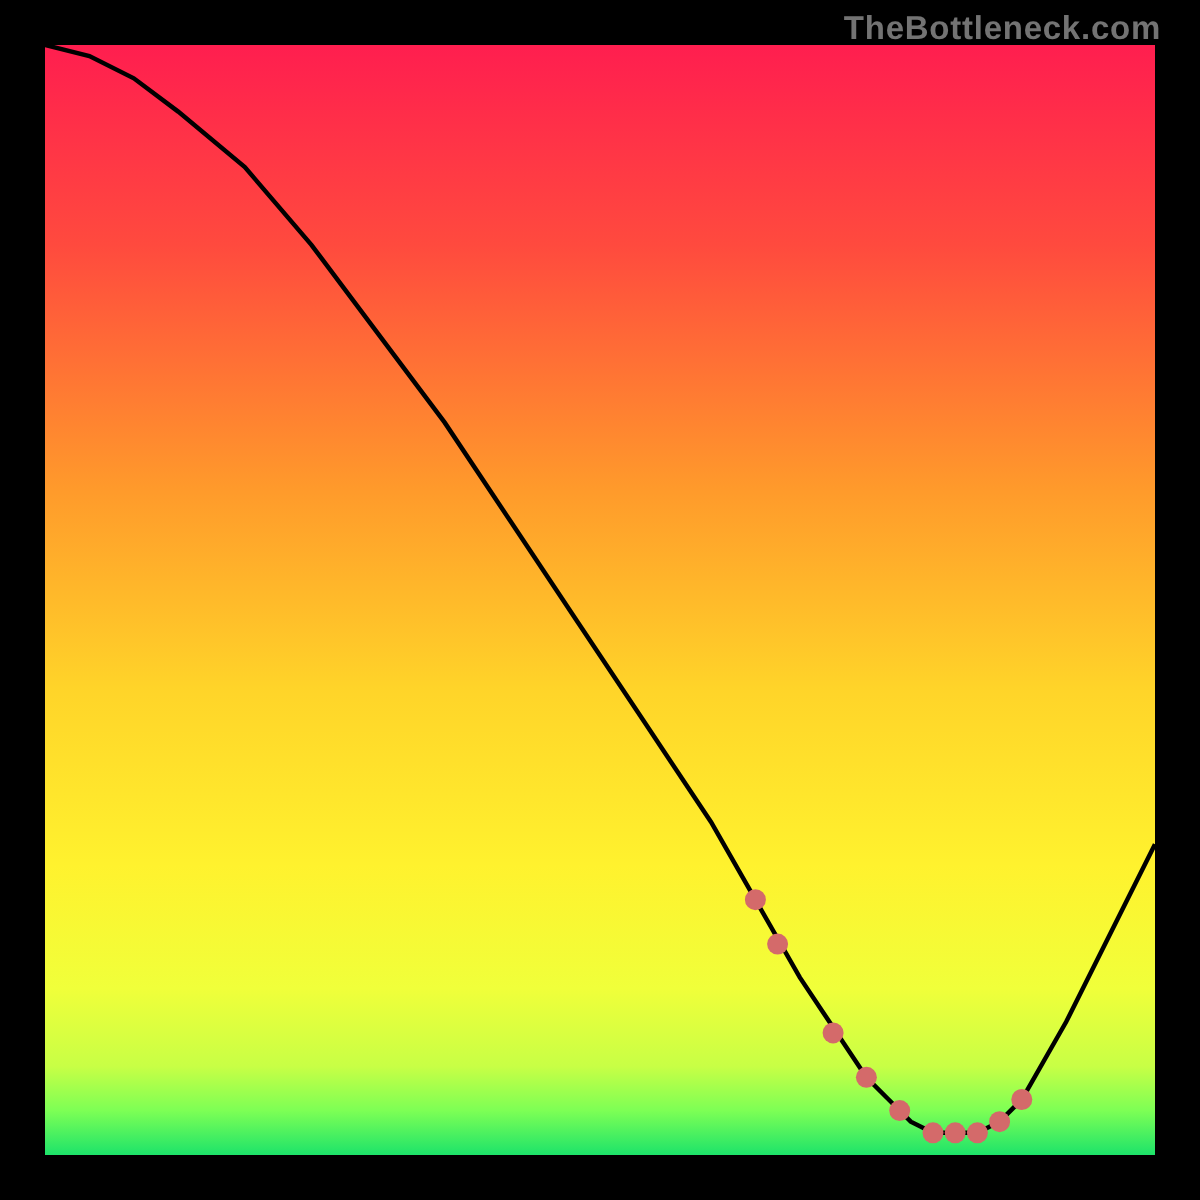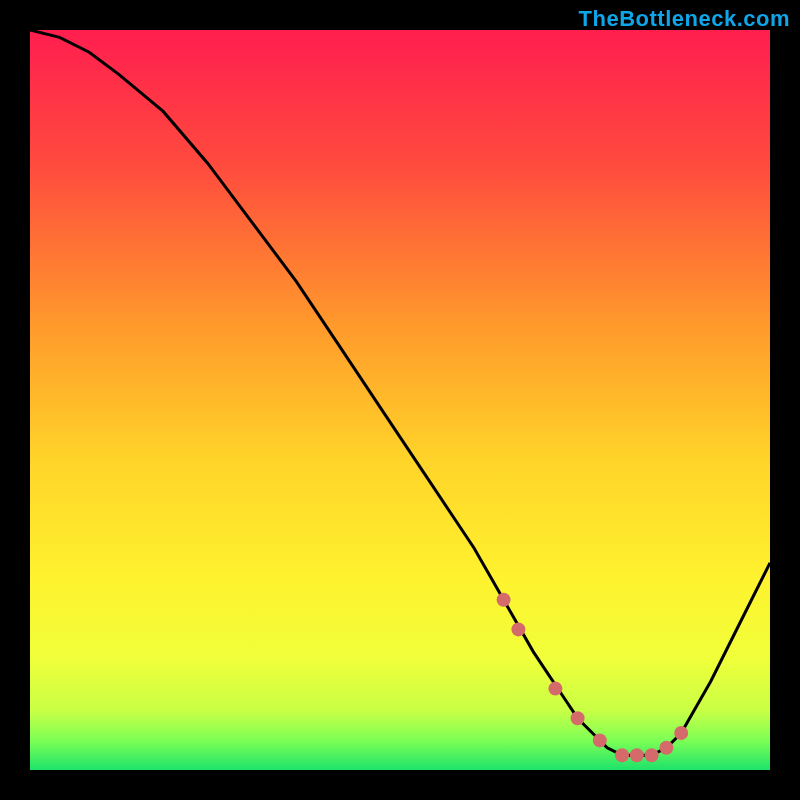--- a/index.html
+++ b/index.html
@@ -13,22 +13,22 @@
   }
   .frame {
     position: relative;
     width: 800px;
     height: 800px;
     background: #000;
   }
   .watermark {
     position: absolute;
     top: 6px;
-    right: 10px;
-    color: #0ea5e9;
+    right: 26px;
+    color: #737373;
     font-size: 22px;
     font-weight: 600;
     letter-spacing: 0.5px;
     z-index: 10;
   }
   .plot {
     position: absolute;
     left: 30px;
     top: 30px;
     width: 740px;

